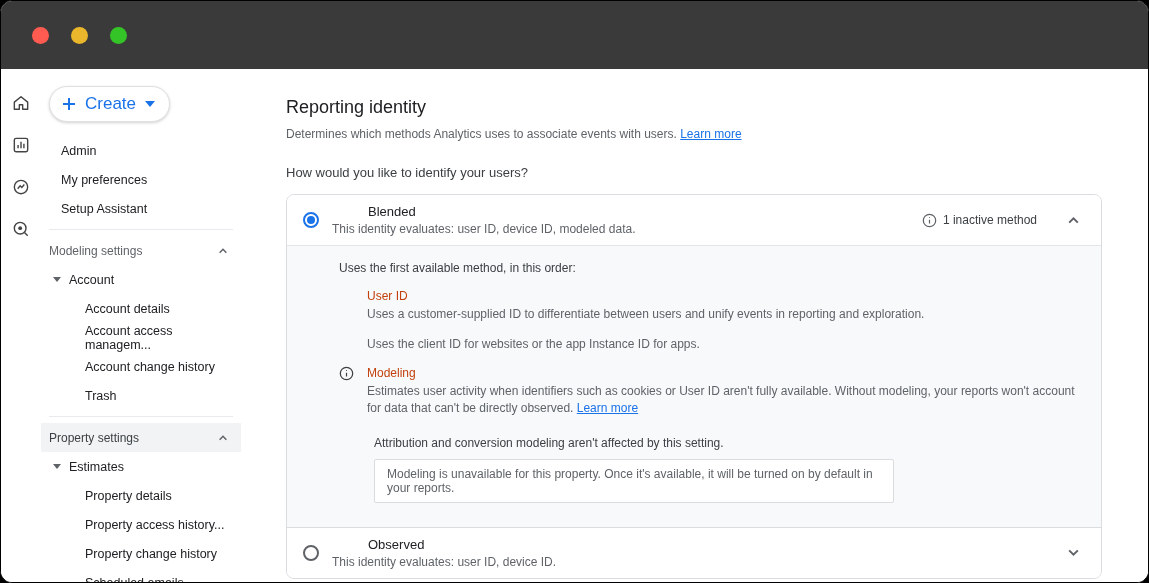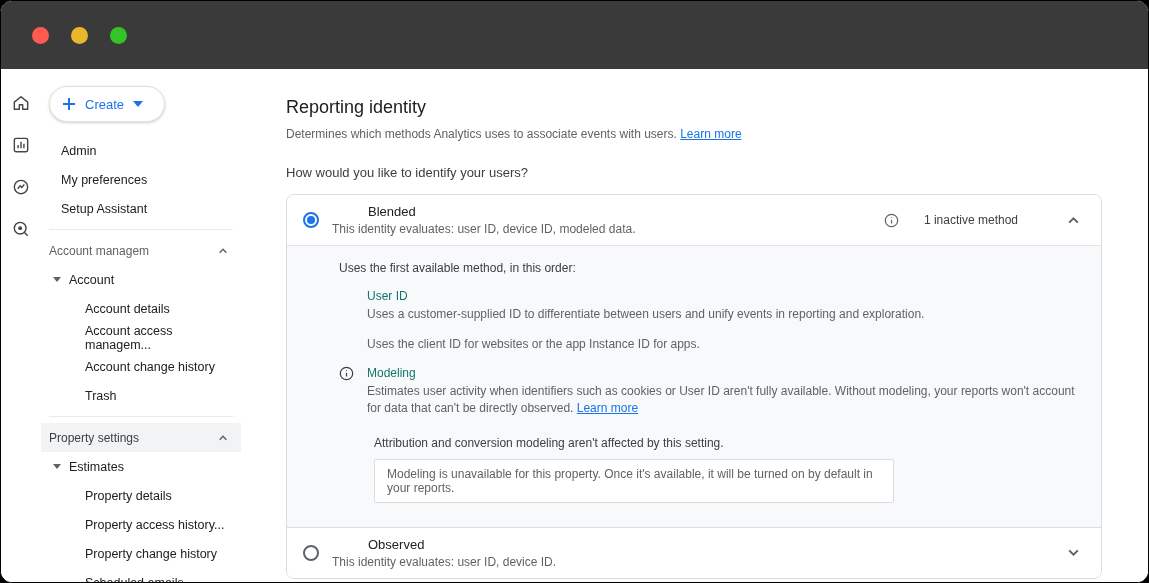--- a/index.html
+++ b/index.html
@@ -16,21 +16,21 @@
 
   .content { flex: 1; display: flex; min-height: 0; background: #fff; }
 
   
   .rail { width: 40px; flex: 0 0 auto; padding-top: 22px; display: flex; flex-direction: column; align-items: center; gap: 18px; }
   .rail-item { width: 24px; height: 24px; display: flex; align-items: center; justify-content: center; cursor: pointer; color: #444; }
   .rail-item svg { width: 20px; height: 20px; }
 
   
   .sidebar { width: 245px; flex: 0 0 auto; padding-top: 17px; font-size: 12.5px; color: #202124; overflow: hidden; }
-  .create-btn { margin-left: 8px; height: 36px; min-width: 116px; display: inline-flex; align-items: center; gap: 9px; padding: 0 14px 0 12px; background: #fff; border: 1px solid #e0e0e0; border-radius: 20px; box-shadow: 0 1px 3px rgba(0,0,0,.18); color: #1a73e8; font-size: 13px; font-weight: 500; cursor: pointer; }
+  .create-btn { margin-left: 8px; height: 36px; min-width: 116px; display: inline-flex; align-items: center; gap: 9px; padding: 0 14px 0 12px; background: #fff; border: 1px solid #e0e0e0; border-radius: 20px; box-shadow: 0 1px 3px rgba(0,0,0,.18); color: #1a73e8; font-size: 17px; font-weight: 500; cursor: pointer; justify-content: flex-end; }
   .create-btn svg { display: block; }
   .nav { margin-top: 14px; width: 200px; }
   .nav-row { height: 29px; display: flex; align-items: center; cursor: pointer; }
   .nav-row.top { padding-left: 20px; text-align: right; }
   .nav-row.header { padding-left: 8px; color: #5f6368; font-size: 12px; justify-content: space-between; padding-right: 13px; }
   .nav-row.header.selected { background: #f1f3f4; color: #3c4043; }
   .nav-row.group { padding-left: 12px; gap: 8px; }
   .nav-row.child { padding-left: 44px; }
   .divider { height: 1px; background: #e8eaed; margin: 6px 8px 6px 8px; }
   .tri { width: 0; height: 0; border-left: 4.5px solid transparent; border-right: 4.5px solid transparent; border-top: 5.5px solid #5f6368; }
@@ -44,31 +44,31 @@
   .question { margin-top: 24px; font-size: 13px; color: #3c4043; }
 
   .card { margin-top: 14px; border: 1px solid #dadce0; border-radius: 8px; overflow: hidden; background: #fff; }
   .option-row { display: flex; align-items: center; padding: 9px 16px; gap: 13px; background: #fff; }
   .radio { width: 16px; height: 16px; border-radius: 50%; border: 2px solid #5f6368; flex: 0 0 auto; display: flex; align-items: center; justify-content: center; cursor: pointer; background: #fff; }
   .radio.checked { border-color: #1a73e8; }
   .radio.checked i { display: block; width: 8px; height: 8px; border-radius: 50%; background: #1a73e8; }
   .option-texts { flex: 1; min-width: 0; }
   .option-title { font-size: 13px; color: #202124; font-weight: 500; margin-left: 36px; }
   .option-desc { font-size: 12px; color: #5f6368; margin-top: 3px; }
-  .option-right { display: flex; align-items: center; gap: 25px; }
+  .option-right { display: flex; align-items: center; gap: 6px; }
   .badge-text { font-size: 12px; color: #3c4043; }
   .expand-btn { margin-left: 18px; width: 24px; height: 24px; display: flex; align-items: center; justify-content: center; cursor: pointer; }
   .expand-btn svg { width: 13px; height: 13px; stroke: #5f6368; fill: none; stroke-width: 1.8; }
   .info-ic { width: 15px; height: 15px; display: block; }
 
   .panel { background: #f8f9fa; border-top: 1px solid #e3e5e8; padding: 15px 20px 24px 52px; }
   .panel-intro { font-size: 12px; color: #3c4043; }
   .method { position: relative; padding-left: 28px; margin-top: 14px; }
   .method .m-ic { position: absolute; left: 0; top: 0; }
-  .m-name { font-size: 12px; color: #0f766e; font-weight: 500; }
+  .m-name { font-size: 12px; color: #c2410c; font-weight: 500; }
   .m-desc { font-size: 12px; color: #5f6368; margin-top: 3px; line-height: 1.35; max-width: 740px; }
   .attr-note { margin: 20px 0 0 35px; font-size: 12px; color: #3c4043; }
   .note-box { margin: 9px 0 0 35px; width: fit-content; max-width: 520px; background: #fff; border: 1px solid #dadce0; padding: 7px 12px; font-size: 12px; color: #5f6368; border-radius: 2px; }
 
   .observed-row { border-top: 1px solid #dadce0; }
 </style>
 </head>
 <body>
 
 <div class="window">
@@ -130,21 +130,21 @@
         <div class="nav-row top">
             <span>My preferences</span>
           </div>
         <div class="nav-row top">
             <span>Setup Assistant</span>
           </div>
 
         <div class="divider"></div>
 
         <div class="nav-row header">
-          <span>Account managem</span>
+          <span>Modeling settings</span>
           <svg class="chev-up" viewBox="0 0 12 12">
               <polyline points="2,8 6,4 10,8"></polyline>
             </svg>
         </div>
         <div class="nav-row group">
           <span class="tri"></span>
           <span>Account</span>
         </div>
         <div class="nav-row child">
             <span>Account details</span>

